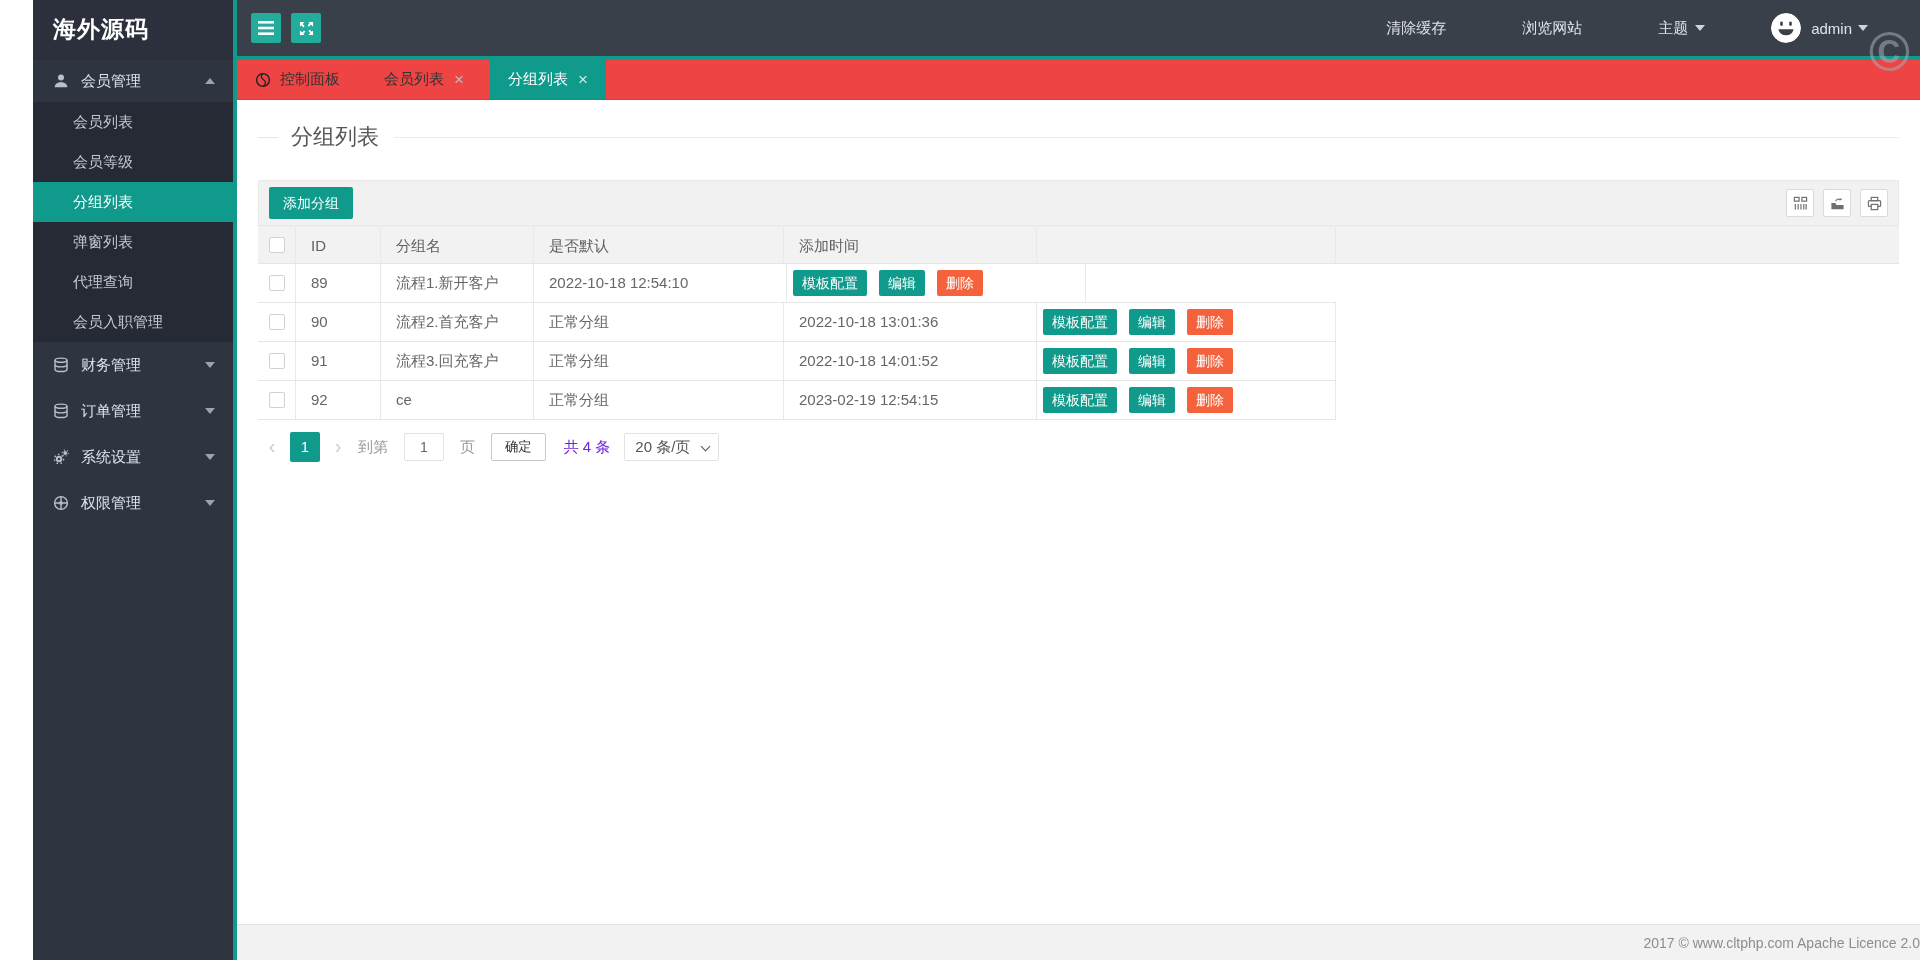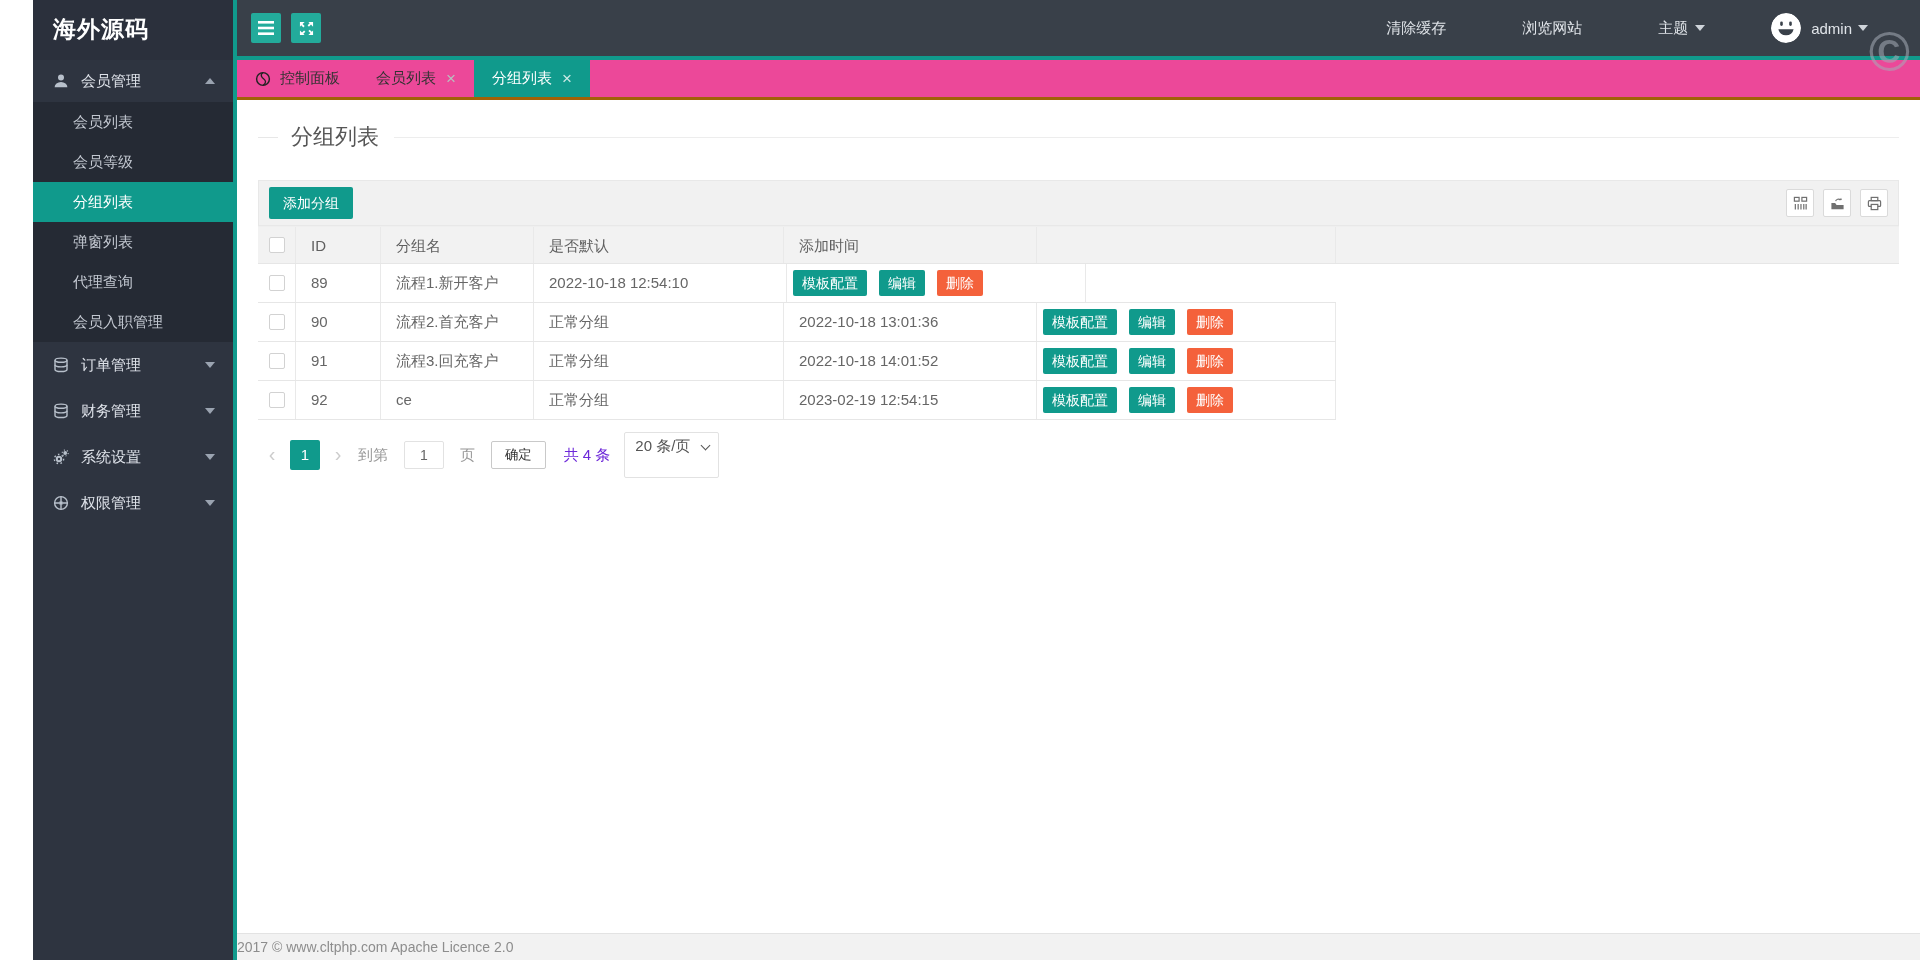--- a/index.html
+++ b/index.html
@@ -28,21 +28,21 @@
   .topbar-spacer { flex:1; }
   .top-link { margin-right:76px; cursor:pointer; color:#e0e4e9; }
   .theme-link { display:flex; align-items:center; margin-right:66px; cursor:pointer; }
   .theme-link .tcaret { width:0; height:0; border:5px solid transparent; border-top:6px solid #cfd4da; margin-left:7px; margin-bottom:-5px; }
   .avatar { width:30px; height:30px; border-radius:50%; overflow:hidden; margin-right:10px; cursor:pointer; flex:none; }
   .user-wrap { display:flex; align-items:center; margin-right:52px; cursor:pointer; }
   .user-wrap .tcaret { width:0; height:0; border:5px solid transparent; border-top:6px solid #cfd4da; margin-left:6px; margin-bottom:-5px; }
   .watermark { position:absolute; right:10px; top:24px; font-size:56px; line-height:1; color:rgba(165,171,182,.55); pointer-events:none; z-index:50; font-weight:bold; }
 
   
-  .tabbar { height:40px; background:#ec4899; display:flex; align-items:stretch; border-bottom:3px solid #a16207; }
+  .tabbar { height:40px; background:#ef4444; display:flex; align-items:stretch; border-bottom:1px solid #a16207;gap:8px; }
   .tab { display:flex; align-items:center; padding:0 18px; color:#333; cursor:pointer; }
   .tab .t-ic { margin-right:9px; display:flex; }
   .tab .close { margin-left:10px; color:#b9bfbf; font-size:17px; line-height:1; }
   .tab .close::before { content:"×"; }
   .tab.active { background:#109a8c; color:#fff; }
   .tab.active .close { color:#cdeae6; }
 
   
   .content { flex:1; background:#fff; padding:0 21px; overflow:hidden; }
   .page-title { margin-top:22px; height:30px; display:flex; align-items:center; color:#565656; font-size:22px; }
@@ -75,25 +75,25 @@
   
   .pagination { margin-top:12px; display:flex; align-items:center; color:#999; }
   .pg-arrow { width:28px; height:30px; line-height:28px; text-align:center; color:#ccc; font-size:20px; cursor:default; }
   .pg-arrow.prev::before { content:"‹"; }
   .pg-arrow.next::before { content:"›"; }
   .pg-num { width:30px; height:30px; line-height:30px; text-align:center; background:#109a8c; color:#fff; border-radius:2px; margin:0 4px; cursor:pointer; }
   .pg-text { margin:0 6px; color:#999; }
   .pg-input { width:40px; height:28px; border:1px solid #e2e2e2; border-radius:2px; text-align:center; color:#666; font-size:14px; margin:0 10px; background:#fff; }
   .pg-btn { height:28px; padding:0 13px; background:#fff; border:1px solid #c9c9c9; border-radius:2px; color:#333; margin:0 10px; cursor:pointer; line-height:26px; }
   .pg-total { color:#6d28d9; margin:0 8px; }
-  .pg-select { position:relative; height:46px; line-height:26px; border:1px solid #e2e2e2; border-radius:2px; background:#fff; color:#555; padding:0 28px 0 10px; margin-left:6px; cursor:pointer; }
+  .pg-select { position:relative; height:28px; line-height:26px; border:1px solid #e2e2e2; border-radius:2px; background:#fff; color:#555; padding:0 28px 0 10px; margin-left:6px; cursor:pointer; }
   .pg-select .chev { position:absolute; right:9px; top:9px; width:7px; height:7px; border-right:1.6px solid #555; border-bottom:1.6px solid #555; transform:rotate(45deg); }
 
   
-  .footer { height:27px; background:#f2f2f2; border-top:1px solid #e3e3e3; display:flex; align-items:center; justify-content:flex-start; color:#8d8d8d; font-size:14px; }
+  .footer { height:36px; background:#f2f2f2; border-top:1px solid #e3e3e3; display:flex; align-items:center; justify-content:flex-end; color:#8d8d8d; font-size:14px; }
 </style>
 </head>
 <body>
 
 <div class="app">
 
   <aside class="sidebar">
     <div class="logo">海外源码</div>
     <nav>
       <div class="nav-group-header">
@@ -112,30 +112,30 @@
         <div class="submenu-item">代理查询</div>
         <div class="submenu-item">会员入职管理</div>
       </div>
       <div class="nav-lower">
         <div class="nav-group-header">
           <svg class="nv-ic" viewBox="0 0 16 16" fill="none" stroke="#b8c0cb" stroke-width="1.4">
               <ellipse cx="8" cy="3.2" rx="6" ry="2.1"></ellipse>
               <path d="M2 3.2v4.6c0 1.2 2.7 2.1 6 2.1s6-.9 6-2.1V3.2"></path>
               <path d="M2 7.8v4.6c0 1.2 2.7 2.1 6 2.1s6-.9 6-2.1V7.8"></path>
             </svg>
-          <span>订单管理</span>
+          <span>财务管理</span>
           <span class="caret-down"></span>
         </div>
         <div class="nav-group-header">
           <svg class="nv-ic" viewBox="0 0 16 16" fill="none" stroke="#b8c0cb" stroke-width="1.4">
               <ellipse cx="8" cy="3.2" rx="6" ry="2.1"></ellipse>
               <path d="M2 3.2v4.6c0 1.2 2.7 2.1 6 2.1s6-.9 6-2.1V3.2"></path>
               <path d="M2 7.8v4.6c0 1.2 2.7 2.1 6 2.1s6-.9 6-2.1V7.8"></path>
             </svg>
-          <span>财务管理</span>
+          <span>订单管理</span>
           <span class="caret-down"></span>
         </div>
         <div class="nav-group-header">
           <svg class="nv-ic" viewBox="0 0 16 16">
               <circle cx="6" cy="10" r="3.2" fill="#b8c0cb"></circle>
               <circle cx="6" cy="10" r="1.2" fill="#2e3440"></circle>
               <circle cx="6" cy="10" r="4.6" fill="none" stroke="#b8c0cb" stroke-width="1.4" stroke-dasharray="1.6 2.4"></circle>
               <circle cx="12.2" cy="4" r="1.9" fill="#b8c0cb"></circle>
               <circle cx="12.2" cy="4" r="3" fill="none" stroke="#b8c0cb" stroke-width="1.1" stroke-dasharray="1.2 1.9"></circle>
             </svg>

